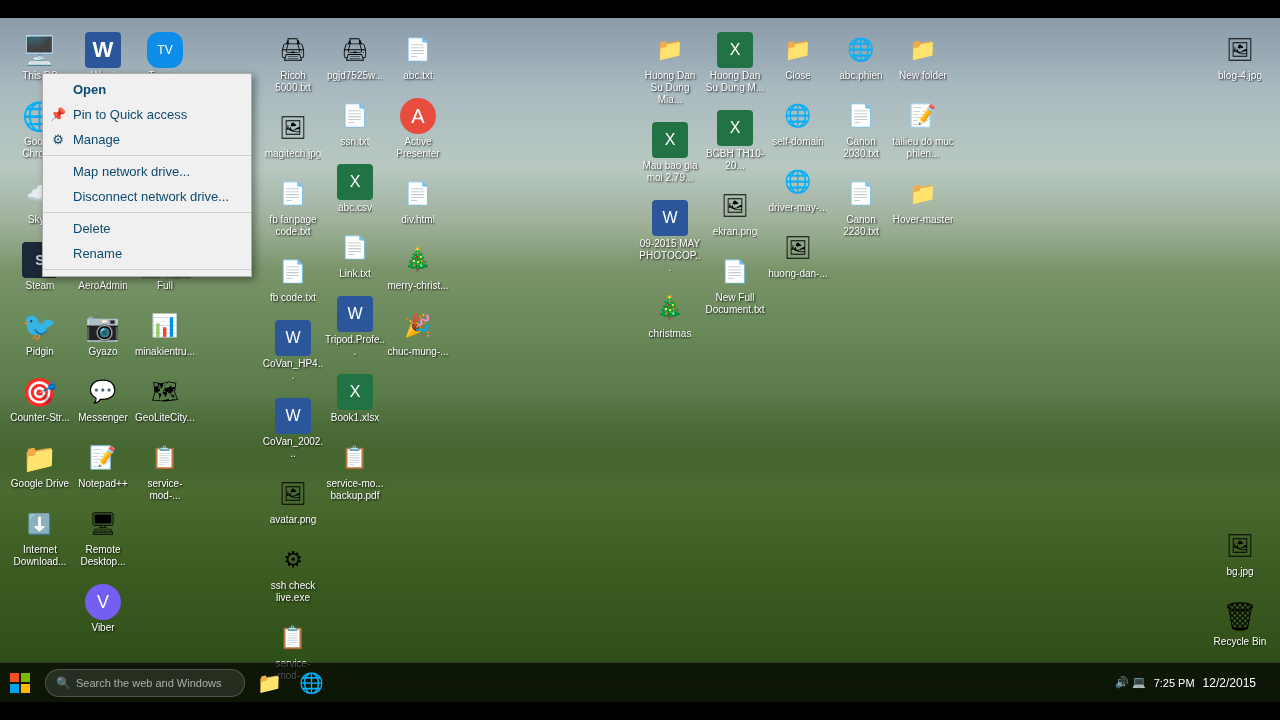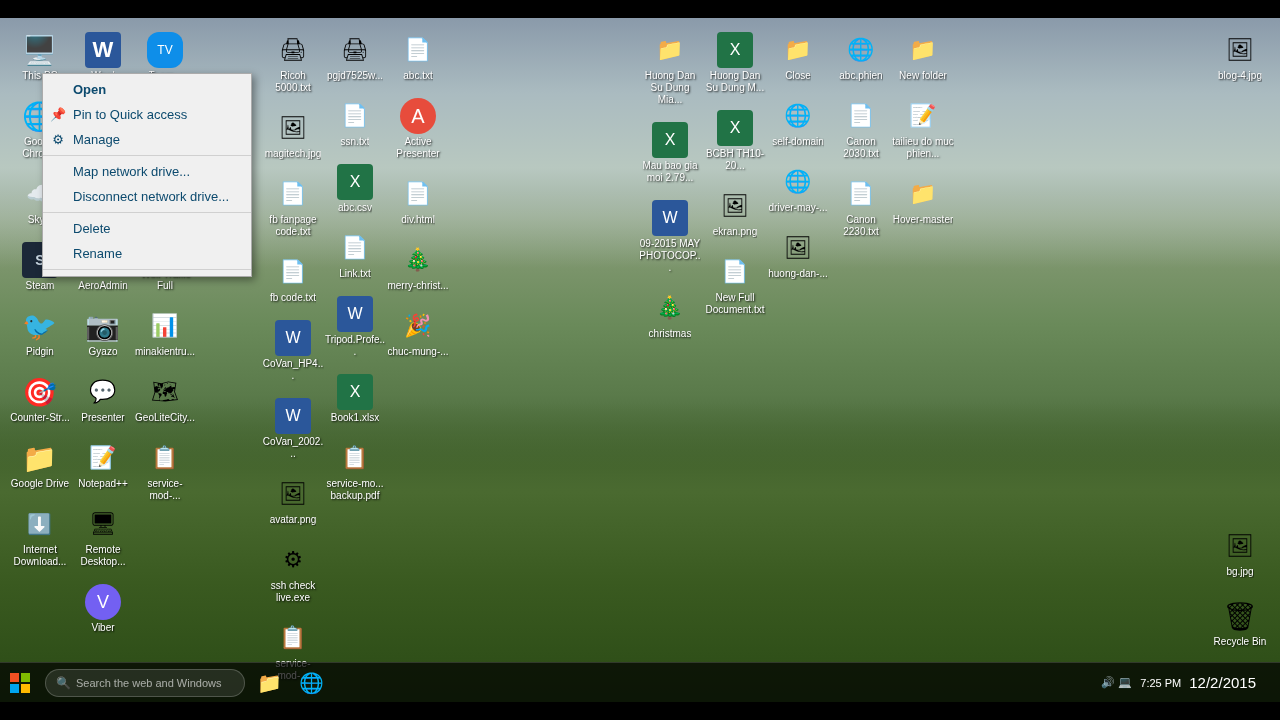--- a/index.html
+++ b/index.html
@@ -301,21 +301,21 @@
       <div class="desktop-icon">
         <div class="icon-img" style="font-size:22px; color:#e74c3c;">a</div>
         <div class="icon-label">AeroAdmin</div>
       </div>
       <div class="desktop-icon">
         <div class="icon-img">📷</div>
         <div class="icon-label">Gyazo</div>
       </div>
       <div class="desktop-icon">
         <div class="icon-img" style="font-size:22px;">💬</div>
-        <div class="icon-label">Presenter</div>
+        <div class="icon-label">Messenger</div>
       </div>
       <div class="desktop-icon">
         <div class="icon-img" style="font-size:22px;">📝</div>
         <div class="icon-label">Notepad++</div>
       </div>
       <div class="desktop-icon">
         <div class="icon-img" style="font-size:22px;">🖥</div>
         <div class="icon-label">Remote Desktop...</div>
       </div>
       <div class="desktop-icon">
@@ -604,19 +604,19 @@
       <div class="taskbar-icon">
         <span style="font-size:20px;">📁</span>
       </div>
       <div class="taskbar-icon">
         <span style="font-size:20px;">🌐</span>
       </div>
     </div>
     <div class="taskbar-tray">
       <span style="font-size:11px; color:rgba(255,255,255,0.8);">🔊 💻</span>
       <span style="color:white; font-size:11px;">7:25 PM</span>
-      <span style="color:white; font-size:15px;">12/2/2015</span>
+      <span style="color:white; font-size:12px;">12/2/2015</span>
       <span style="width:6px; height:100%; border-left:1px solid rgba(255,255,255,0.2); cursor:pointer; display:inline-block;"></span>
     </div>
   </div>
 
   <div class="letterbox-bottom"></div>
 </div>
 
 </body></html>

